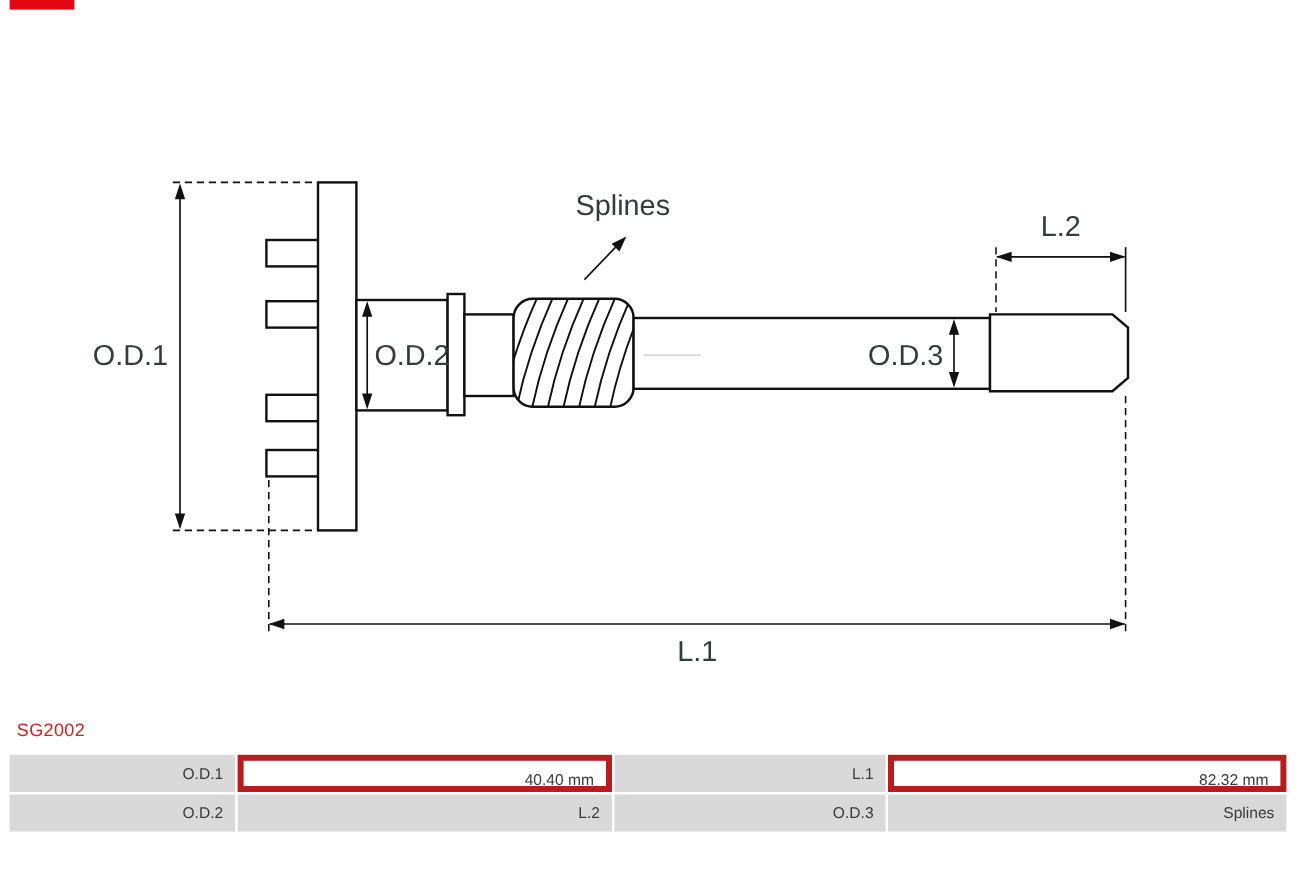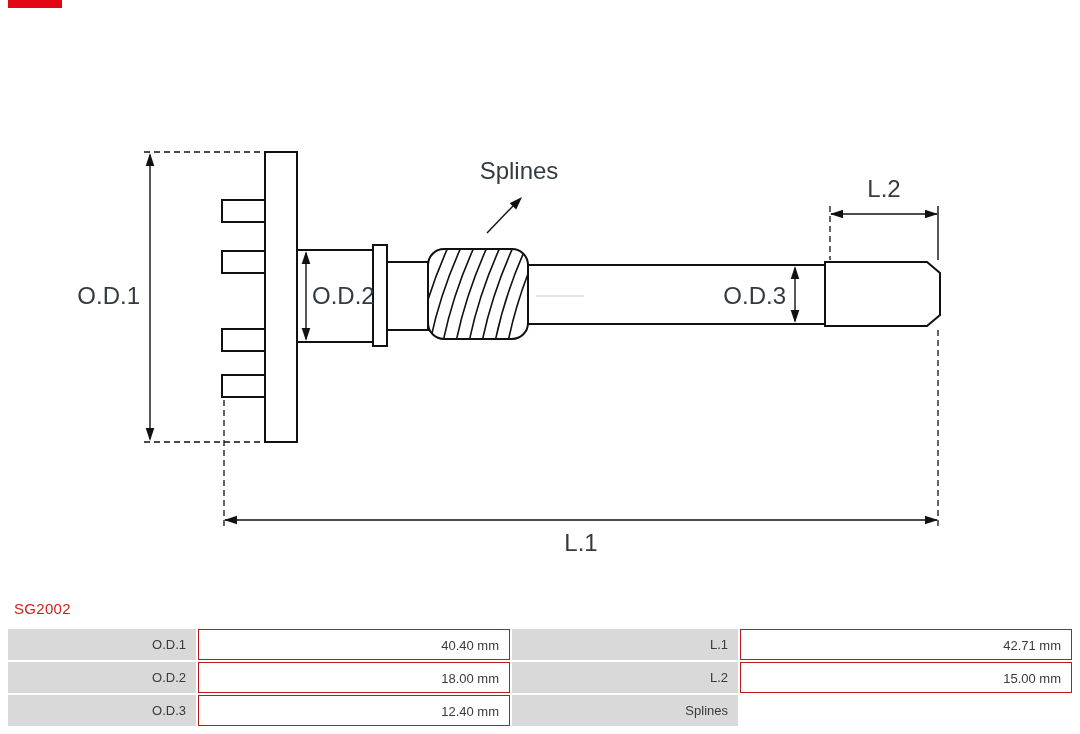--- a/index.html
+++ b/index.html
@@ -23,21 +23,21 @@
   .specs{
     position:absolute;left:8px;top:629px;width:1064px;
     display:grid;grid-template-columns:188px 312px 226px 332px;gap:2px;
     font-size:13px;color:#3a3a3a;
   }
   .specs .cell{
     height:31px;line-height:31px;text-align:right;padding-right:10px;box-sizing:border-box;
     white-space:nowrap;overflow:hidden;
   }
   .specs .lbl{background:#d9d9d9;}
-  .specs .val{background:#fff;border:1px solid #b91c1c;}
+  .specs .val{background:#fff;border:5px solid #b91c1c;}
 </style>
 </head>
 <body>
 
 <div class="page">
 
   <div class="brand-bar"></div>
 
   <svg class="drawing" width="1080" height="585" viewBox="0 0 1080 585" xmlns="http://www.w3.org/2000/svg">
 
@@ -123,25 +123,22 @@
     </g>
   </svg>
 
   <div class="part-number">SG2002</div>
 
   <div class="specs">
 
     <div class="cell lbl">O.D.1</div>
     <div class="cell val">40.40 mm</div>
     <div class="cell lbl">L.1</div>
-    <div class="cell val">42.71 mm</div>
+    <div class="cell val">82.32 mm</div>
 
     <div class="cell lbl">O.D.2</div>
-    <div class="cell val">18.00 mm</div>
     <div class="cell lbl">L.2</div>
-    <div class="cell val">15.00 mm</div>
 
     <div class="cell lbl">O.D.3</div>
-    <div class="cell val">12.40 mm</div>
     <div class="cell lbl">Splines</div>
   </div>
 
 </div>
 
 </body></html>

